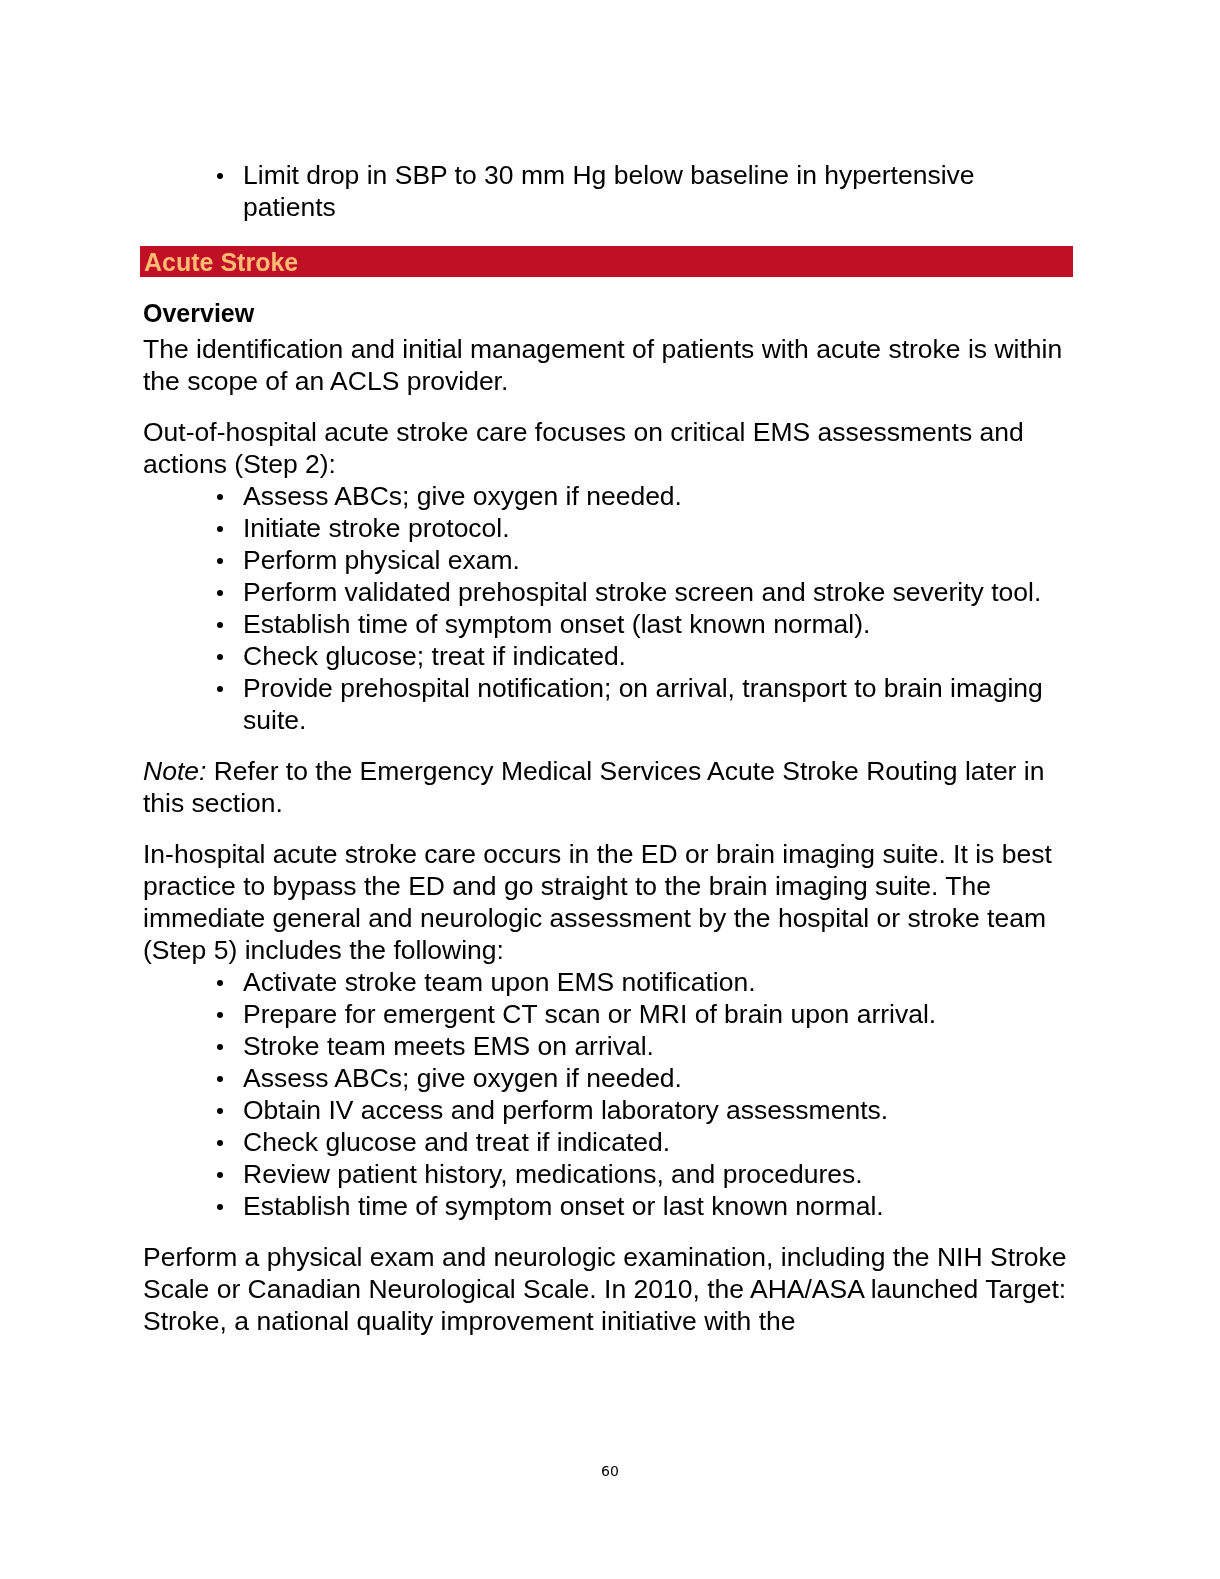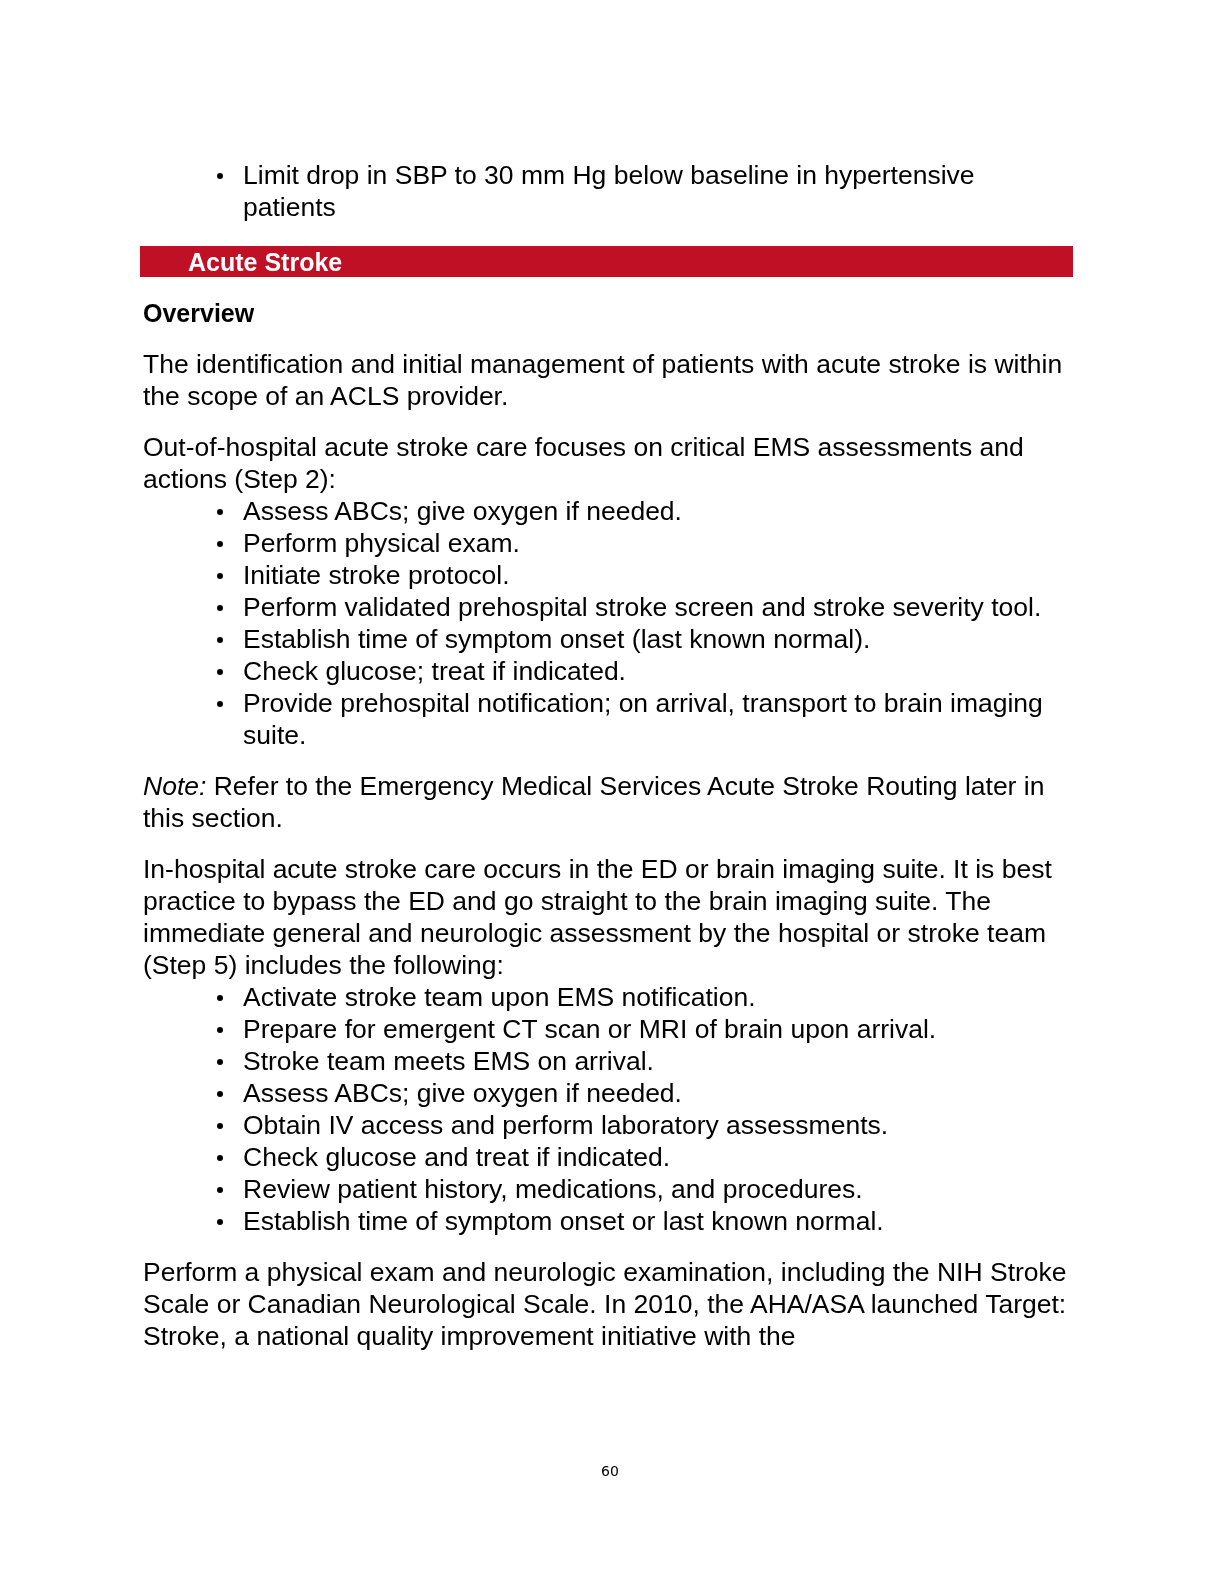--- a/index.html
+++ b/index.html
@@ -5,21 +5,21 @@
     html, body { margin: 0; padding: 0; background: #ffffff; }
     body { width: 1220px; height: 1579px; position: relative; overflow: hidden;
       font-family: "Liberation Sans", sans-serif; color: #000; }
     .page { position: absolute; left: 0; top: 16px; width: 1220px; height: 1579px; }
     .content { position: absolute; left: 143px; top: 143px; width: 930px; }
     .p { font-size: 26.5px; line-height: 32px; margin: 0; }
     ul.bl { list-style: none; margin: 0; padding: 0; }
     ul.bl li { position: relative; padding-left: 100px; font-size: 26.5px; line-height: 32px; }
     ul.bl li .dot { position: absolute; left: 74px; top: 14px; width: 6px; height: 6px; border-radius: 50%; background: #000; }
     .hdr { position: absolute; left: 140px; top: 230px; width: 933px; height: 31px; background: #C01025; }
-    .hdr span { position: absolute; left: 4px; top: 0; color: #ffffff; font-weight: bold; font-size: 25px; line-height: 32px; margin-left: 44px; }
+    .hdr span { position: absolute; left: 4px; top: 0; color: #fdba74; font-weight: bold; font-size: 25px; line-height: 32px; }
     .sub { font-weight: bold; font-size: 25px; line-height: 32px; margin: 0; }
     .pagenum { position: absolute; left: 0; width: 1220px; top: 1447px; text-align: center; font-size: 14px; font-family: "DejaVu Sans", sans-serif; }
     em { font-style: italic; }
   </style>
 </head>
 <body>
 
 <div class="page">
 
   <div class="content">
@@ -31,27 +31,27 @@
     </ul>
   </div>
 
   <div class="hdr" style="background: rgb(192, 16, 37);">
     <span>Acute Stroke</span>
   </div>
 
   <div class="content" style="top:281px;">
     <h3 class="sub">Overview</h3>
 
-    <p class="p" style="margin-top:19px;">The identification and initial management of patients with acute stroke is within the scope of an ACLS provider.</p>
+    <p class="p" style="margin-top:4px;">The identification and initial management of patients with acute stroke is within the scope of an ACLS provider.</p>
 
     <p class="p" style="margin-top:19px;">Out-of-hospital acute stroke care focuses on critical EMS assessments and actions (Step 2):</p>
     <ul class="bl">
       <li><span class="dot"></span><span>Assess ABCs; give oxygen if needed.</span></li>
+      <li><span class="dot"></span><span>Initiate stroke protocol.</span></li>
       <li><span class="dot"></span><span>Perform physical exam.</span></li>
-      <li><span class="dot"></span><span>Initiate stroke protocol.</span></li>
       <li><span class="dot"></span><span>Perform validated prehospital stroke screen and stroke severity tool.</span></li>
       <li><span class="dot"></span><span>Establish time of symptom onset (last known normal).</span></li>
       <li><span class="dot"></span><span>Check glucose; treat if indicated.</span></li>
       <li><span class="dot"></span><span>Provide prehospital notification; on arrival, transport to brain imaging suite.</span></li>
     </ul>
 
     <p class="p" style="margin-top:19px;"><em>Note:</em><span> Refer to the Emergency Medical Services Acute Stroke Routing later in this section.</span></p>
 
     <p class="p" style="margin-top:19px;">In-hospital acute stroke care occurs in the ED or brain imaging suite. It is best practice to bypass the ED and go straight to the brain imaging suite. The immediate general and neurologic assessment by the hospital or stroke team (Step 5) includes the following:</p>
     <ul class="bl">

